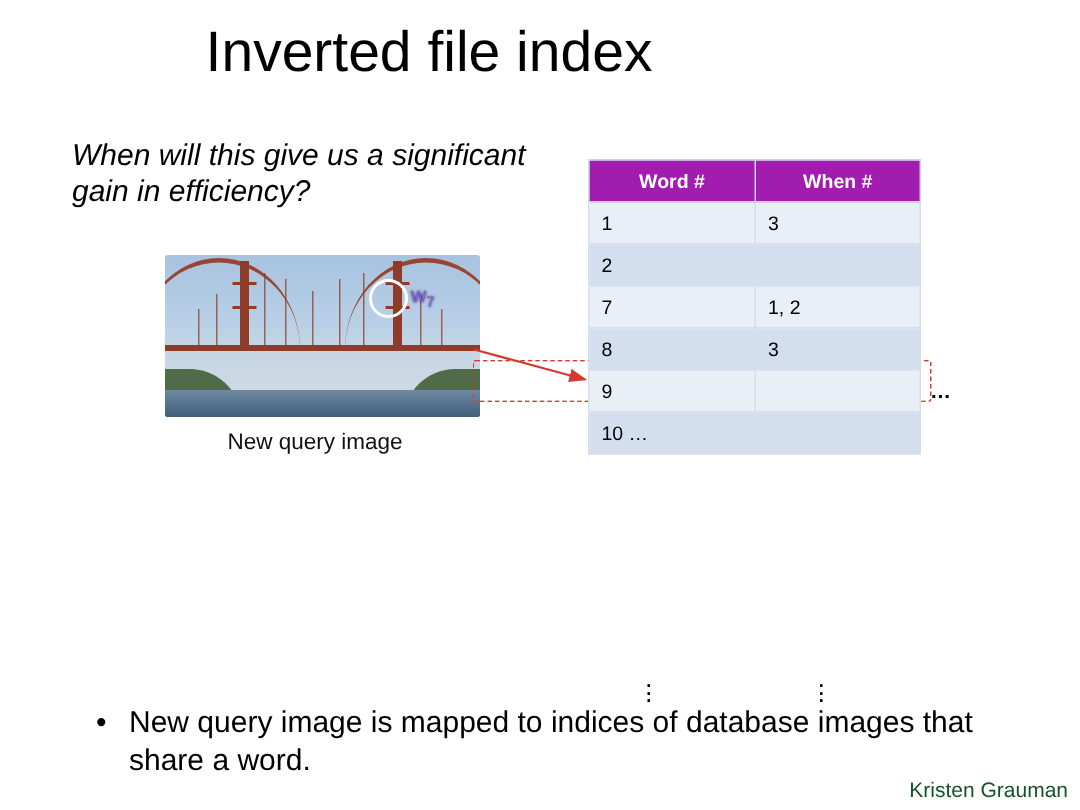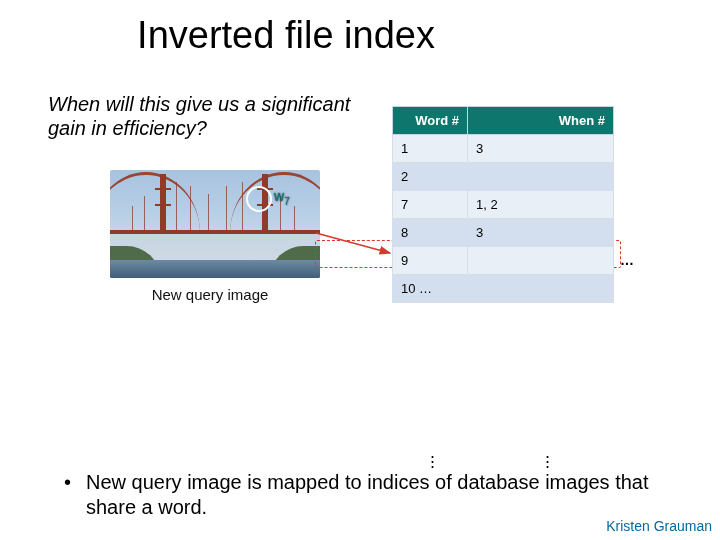--- a/index.html
+++ b/index.html
@@ -76,38 +76,38 @@
   .tower.t1 { left:50px; top:4px; height:60px; }
   .tower.t2 { left:152px; top:4px; height:60px; }
   .tower .cross { position:absolute; left:-5px; width:16px; height:2px; background:#8e3b2a; }
   .tower .cross.c1 { top:14px; } .tower .cross.c2 { top:30px; }
   .susp { position:absolute; top:6px; width:1px; background:rgba(142,59,42,.75); }
   .circle-mark {
     position:absolute; width:22px; height:22px; border:2px solid #fff; border-radius:50%;
     left:136px; top:16px;
   }
   .w7 {
-    position:absolute; color:#0f766e; font-size:14px; left:164px; top:18px;
+    position:absolute; color:#8b5cf6; font-size:14px; left:164px; top:18px;
     text-shadow:0 0 2px #000;
   }
   .w7 sub { font-size:10px; }
   .query-caption {
     margin-top:8px; font-size:15px; color:#111;
   }
 
   
   .tbl {
     position:absolute; top:106px; left:392px;
     width:222px;
     border-collapse: collapse;
     font-size:13px;
   }
   .tbl th {
-    background:#0f766e; color:#fff; text-align:right;
-    padding:6px 8px; font-weight:700;
+    background:#a21caf; color:#fff; text-align:center;
+    padding:6px 26px; font-weight:700;
     border:1px solid #c6d4e6;
   }
   .tbl td {
     padding:6px 8px;
     border:1px solid #d6deea;
     color:#000;
   }
   .tbl tr.odd td { background:#e9eff7; }
   .tbl tr.even td { background:#d3dfee; }
   .tbl td:first-child, .tbl th:first-child { width:58px; }
@@ -145,21 +145,21 @@
   .bullet {
     position:absolute; left:64px; top:470px; width:600px;
     font-size:20px; line-height:1.25;
     display:flex;
   }
   .bullet .dot { width:22px; flex:0 0 22px; }
   .bullet .txt { flex:1; }
 
   .author {
     position:absolute; right:8px; bottom:6px;
-    font-size:14px; color:#0369a1;
+    font-size:14px; color:#14532d;
   }
 </style>
 </head>
 <body>
 
 <div class="slide">
 
   <div class="title">Inverted file index</div>
 
   <div class="question">When will this give us a significant gain in efficiency?</div>

